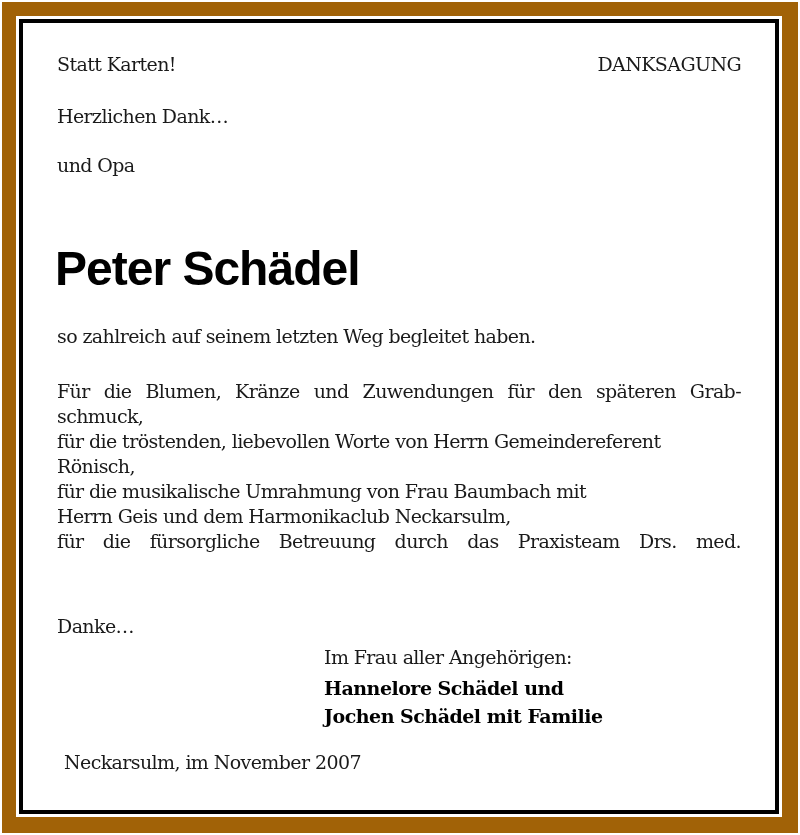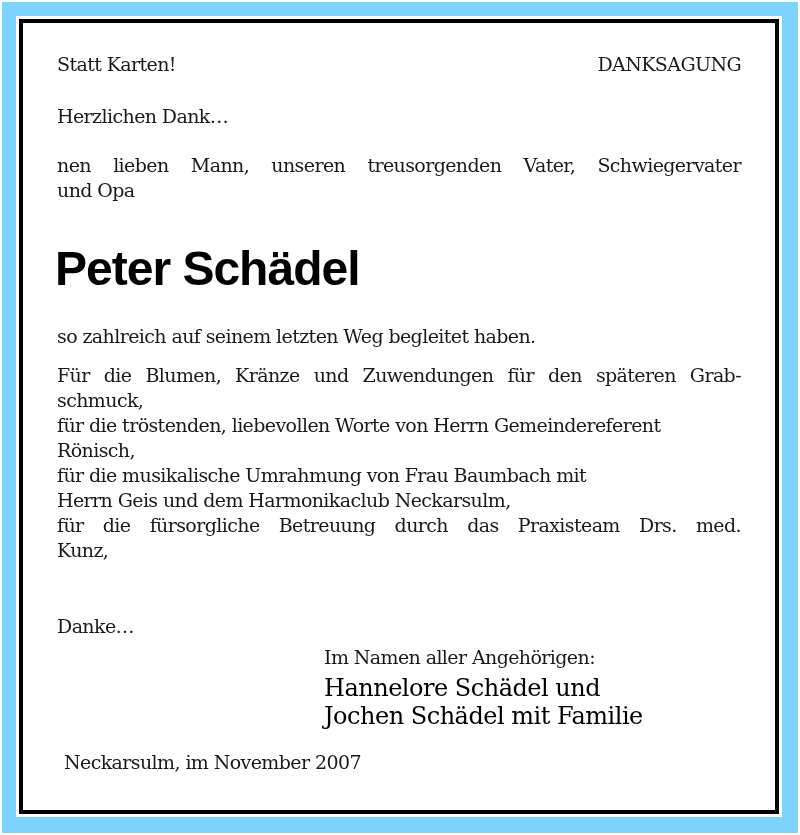--- a/index.html
+++ b/index.html
@@ -1,19 +1,19 @@
 <!DOCTYPE html>
 <html><head>
   <meta charset="utf-8">
   <style>
     html, body { margin: 0; padding: 0; background: #ffffff; }
     body { width: 800px; height: 835px; position: relative; overflow: hidden; }
     .outer-frame {
       position: absolute; left: 2px; top: 2px; width: 796px; height: 831px;
-      box-sizing: border-box; background: #7dd3fc; padding: 14px 16px 16px 14px;
+      box-sizing: border-box; background: #a16207; padding: 14px 16px 16px 14px;
     }
     .gap-frame {
       width: 100%; height: 100%; box-sizing: border-box; background: #fff; padding: 3px;
     }
     .inner-frame {
       width: 100%; height: 100%; box-sizing: border-box; border: 4px solid #000; background: #fff;
       position: relative;
     }
     .content {
       position: absolute; left: 34px; top: 0; right: 34px; bottom: 0;
@@ -27,70 +27,68 @@
     .header-right { right: 0; top: 30px; }
     .greet { left: 0; top: 82px; }
     .para1 { left: 0; top: 130px; width: 100%; white-space: normal; line-height: 25px; text-align: justify; }
     .para1 .ln { display: block; white-space: nowrap; }
     .para1 .just { text-align: justify; text-align-last: justify; }
     .name {
       left: -2px; top: 218px; font-family: Liberation Sans, sans-serif; font-weight: bold;
       font-size: 48px; letter-spacing: -1px; color: #000;
     }
     .follow { left: 0; top: 302px; }
-    .para2 { left: 0; top: 340px; width: 100%; line-height: 25px; white-space: normal; }
+    .para2 { left: 0; top: 356px; width: 100%; line-height: 25px; white-space: normal; }
     .para2 .ln { display: block; white-space: nowrap; }
     .para2 .just { text-align-last: justify; text-align: justify; }
     .danke { left: 0; top: 592px; }
     .names-block { left: 267px; top: 623px; }
     .names-block .intro { display: block; }
     .names-block .signer {
-      display: block; font-weight: normal; font-size: 24px; color: #000; letter-spacing: -0.5px;
+      display: block; font-weight: bold; font-size: 19px; color: #000; letter-spacing: -0.5px;
       line-height: 28px;
     }
     .names-block .signer.first { margin-top: 6px; }
     .place-date { left: 7px; top: 728px; }
   </style>
 </head>
 <body>
 
 <div class="outer-frame">
   <div class="gap-frame">
     <div class="inner-frame">
       <div class="content">
 
         <p class="header-left">Statt Karten!</p>
         <p class="header-right">DANKSAGUNG</p>
 
         <p class="greet">Herzlichen Dank…</p>
 
         <div class="para1">
-          <span class="ln just">nen lieben Mann, unseren treusorgenden Vater, Schwiegervater</span>
           <span class="ln">und Opa</span>
         </div>
 
         <h1 class="name">Peter Schädel</h1>
 
         <p class="follow">so zahlreich auf seinem letzten Weg begleitet haben.</p>
 
         <div class="para2">
           <span class="ln just">Für die Blumen, Kränze und Zuwendungen für den späteren Grab-</span>
           <span class="ln">schmuck,</span>
           <span class="ln">für die tröstenden, liebevollen Worte von Herrn Gemeindereferent</span>
           <span class="ln">Rönisch,</span>
           <span class="ln">für die musikalische Umrahmung von Frau Baumbach mit</span>
           <span class="ln">Herrn Geis und dem Harmonikaclub Neckarsulm,</span>
           <span class="ln just">für die fürsorgliche Betreuung durch das Praxisteam Drs. med.</span>
-          <span class="ln">Kunz,</span>
         </div>
 
         <p class="danke">Danke…</p>
 
         <div class="names-block">
-          <span class="intro">Im Namen aller Angehörigen:</span>
+          <span class="intro">Im Frau aller Angehörigen:</span>
           <span class="signer first">Hannelore Schädel und</span>
           <span class="signer">Jochen Schädel mit Familie</span>
         </div>
 
         <p class="place-date">Neckarsulm, im November 2007</p>
 
       </div>
     </div>
   </div>
 </div>

